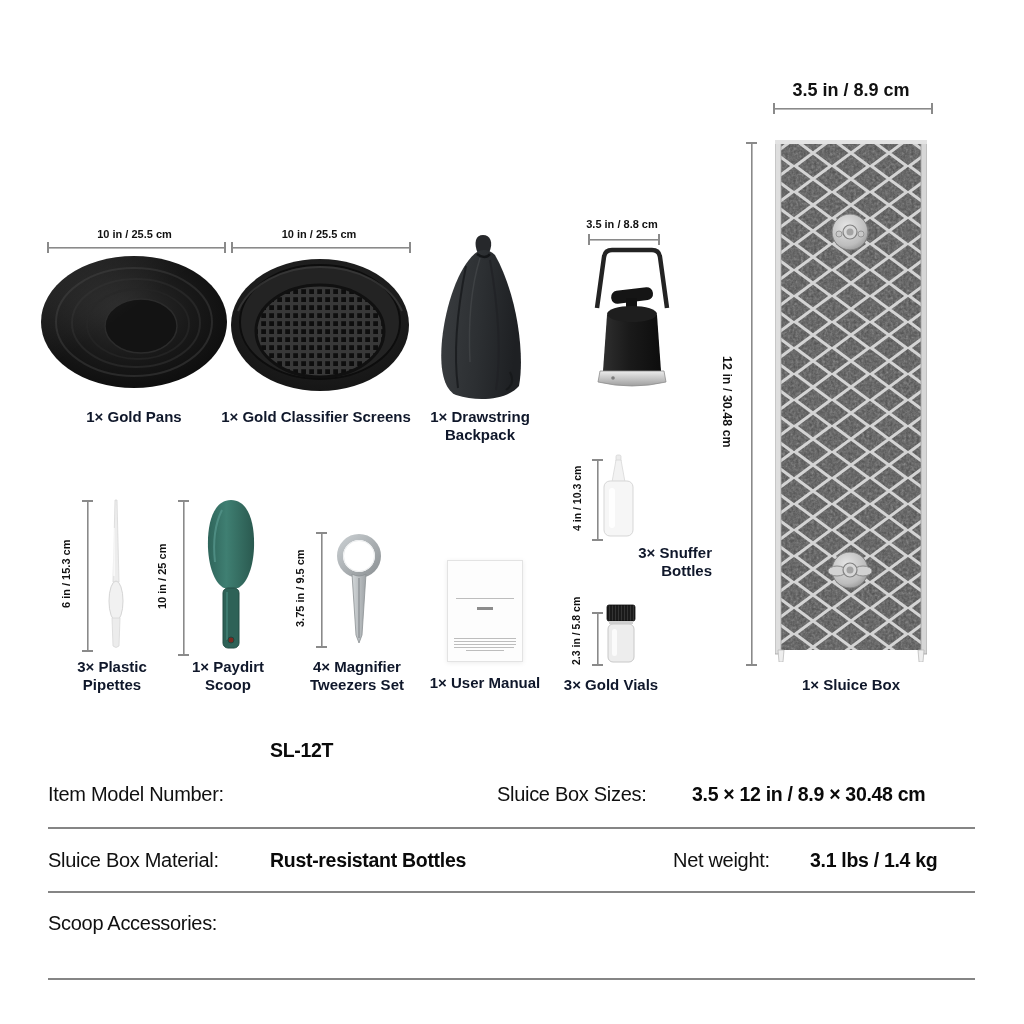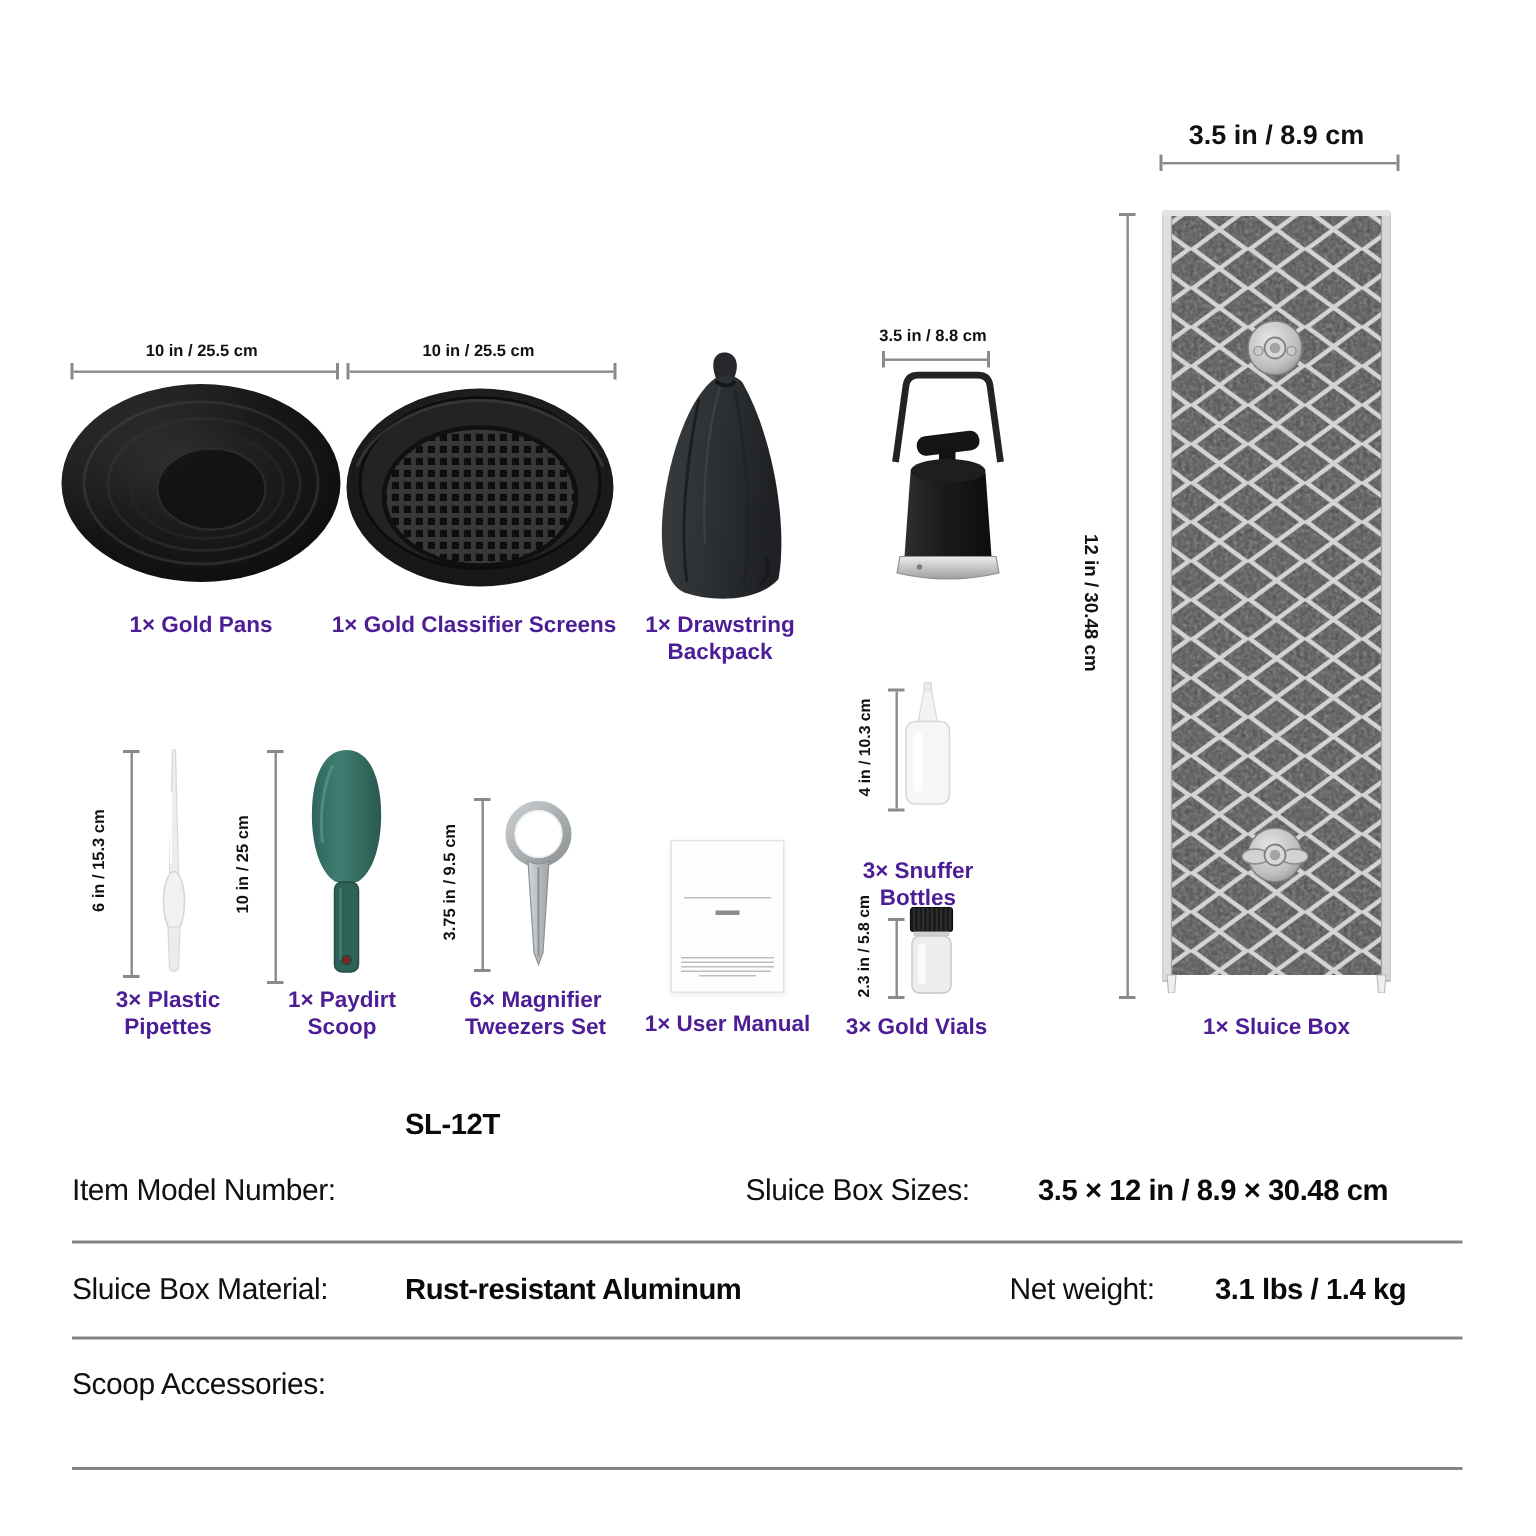--- a/index.html
+++ b/index.html
@@ -11,21 +11,21 @@
   
   .dimh{position:absolute;height:11px;border-left:2px solid #8a8a8a;border-right:2px solid #8a8a8a;
         background:linear-gradient(#8a8a8a,#8a8a8a) center / 100% 1.6px no-repeat;}
   .dimv{position:absolute;width:11px;border-top:2px solid #8a8a8a;border-bottom:2px solid #8a8a8a;
         background:linear-gradient(#8a8a8a,#8a8a8a) center / 1.6px 100% no-repeat;}
   .dimtext{position:absolute;font-weight:bold;font-size:11px;color:#111;white-space:nowrap;text-align:center;}
   .dimtext-v{writing-mode:vertical-rl;transform:rotate(180deg);text-align:center;}   
   .dimtext-vcw{position:absolute;font-weight:bold;color:#111;white-space:nowrap;
                writing-mode:vertical-rl;text-align:center;}                          
   
-  .ilabel{position:absolute;font-weight:bold;font-size:15px;line-height:17.5px;color:#4c1d95;
+  .ilabel{position:absolute;font-weight:bold;font-size:15px;line-height:17.5px;color:#0f172a;
           text-align:center;white-space:pre-line;width:200px;}
   
   .manual{position:absolute;background:#fdfdfd;border:1px solid #e3e3e3;
           box-shadow:0 1px 5px rgba(0,0,0,0.08);}
   .m-el{position:absolute;background:#bdbdbd;}
   
   .spec-label{position:absolute;font-size:20px;letter-spacing:-0.3px;color:#101010;white-space:nowrap;}
   .spec-value{position:absolute;font-size:19.5px;font-weight:bold;letter-spacing:-0.3px;color:#0a0a0a;white-space:pre-line;}
   .divider{position:absolute;left:48px;width:927px;height:1.8px;background:#858585;}
 </style>
@@ -208,21 +208,21 @@
       <linearGradient id="twG2" x1="0" y1="0" x2="1" y2="0">
         <stop offset="0%" stop-color="#d3d7d9"></stop>
           <stop offset="100%" stop-color="#9fa4a7"></stop>
       </linearGradient>
     </defs>
     <circle cx="29" cy="26" r="19" fill="none" stroke="url(#twG)" stroke-width="6"></circle>
     <circle cx="29" cy="26" r="15.5" fill="none" stroke="#eceeef" stroke-width="1"></circle>
     <path d="M22,44 L26,105 L29,113 L32,105 L36,44 Q29,48 22,44 Z" fill="url(#twG2)" stroke="#8b9093" stroke-width="0.8"></path>
     <path d="M29,48 L29,108" stroke="#888d90" stroke-width="1.2"></path>
   </svg>
-  <div class="ilabel" style="left:257px;top:658px;">6× Magnifier
+  <div class="ilabel" style="left:257px;top:658px;">4× Magnifier
 Tweezers Set</div>
 
   <div class="manual" style="left:447px;top:560px;width:74px;height:100px;">
     <div class="m-el" style="left:8px;top:37px;width:58px;height:1px;"></div>
     <div class="m-el" style="left:29px;top:46px;width:16px;height:3px;background:#8c8c8c;"></div>
     <div class="m-el" style="left:6px;top:77px;width:62px;height:1px;"></div>
     <div class="m-el" style="left:6px;top:80px;width:62px;height:1px;"></div>
     <div class="m-el" style="left:6px;top:83px;width:62px;height:1px;"></div>
     <div class="m-el" style="left:6px;top:86px;width:60px;height:1px;"></div>
     <div class="m-el" style="left:18px;top:89px;width:38px;height:1px;"></div>
@@ -230,21 +230,21 @@
   <div class="ilabel" style="left:385px;top:674px;">1× User Manual</div>
 
   <div class="dimtext dimtext-v" style="left:571px;top:458px;height:80px;font-size:10.5px;">4 in / 10.3 cm</div>
   <div class="dimv" style="left:592px;top:459px;height:78px;"></div>
   <svg class="abs" style="left:601px;top:454px;" width="36" height="84" viewBox="0 0 36 84">
     <rect x="15" y="1" width="5" height="7" rx="1.5" fill="#ececec" stroke="#d3d3d3" stroke-width="0.7"></rect>
     <path d="M11,28 L15,6 L20,6 L24,28 Z" fill="#f2f2f2" stroke="#d8d8d8" stroke-width="0.8"></path>
     <rect x="3" y="27" width="29" height="55" rx="6" fill="#f6f6f6" stroke="#d7d7d7" stroke-width="1"></rect>
     <rect x="8" y="34" width="6" height="40" rx="3" fill="#ffffff" opacity="0.9"></rect>
   </svg>
-  <div class="ilabel" style="left:512px;top:572px;">3× Snuffer
+  <div class="ilabel" style="left:512px;top:544px;text-align:right;">3× Snuffer
 Bottles</div>
 
   <div class="dimtext dimtext-v" style="left:570px;top:596px;height:70px;font-size:10.5px;">2.3 in / 5.8 cm</div>
   <div class="dimv" style="left:592px;top:612px;height:50px;"></div>
   <svg class="abs" style="left:601px;top:604px;" width="40" height="60" viewBox="0 0 40 60">
     <defs>
       <pattern id="ribs" width="3" height="4" patternUnits="userSpaceOnUse">
         <rect width="3" height="4" fill="#1a1a1a"></rect>
           <rect x="2" width="1" height="4" fill="#343434"></rect>
       </pattern>
@@ -257,21 +257,21 @@
   <div class="ilabel" style="left:511px;top:676px;">3× Gold Vials</div>
 
   <div class="spec-label" style="left:48px;top:783px;">Item Model Number:</div>
   <div class="spec-value" style="left:270px;top:739px;">SL-12T</div>
   <div class="spec-label" style="left:497px;top:783px;">Sluice Box Sizes:</div>
   <div class="spec-value" style="left:692px;top:783px;">3.5 × 12 in / 8.9 × 30.48 cm</div>
 
   <div class="divider" style="top:827px;"></div>
 
   <div class="spec-label" style="left:48px;top:849px;">Sluice Box Material:</div>
-  <div class="spec-value" style="left:270px;top:849px;">Rust-resistant Aluminum</div>
+  <div class="spec-value" style="left:270px;top:849px;">Rust-resistant Bottles</div>
   <div class="spec-label" style="left:673px;top:849px;">Net weight:</div>
   <div class="spec-value" style="left:810px;top:849px;">3.1 lbs / 1.4 kg</div>
 
   <div class="divider" style="top:891px;"></div>
 
   <div class="spec-label" style="left:48px;top:912px;">Scoop Accessories:</div>
 
   <div class="divider" style="top:978px;"></div>
 
 </div>

